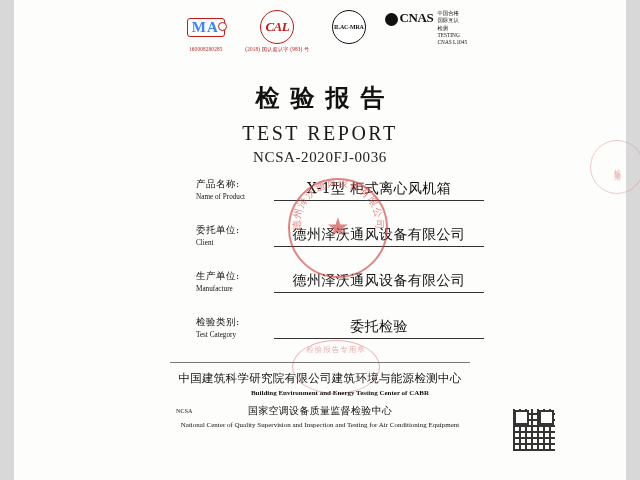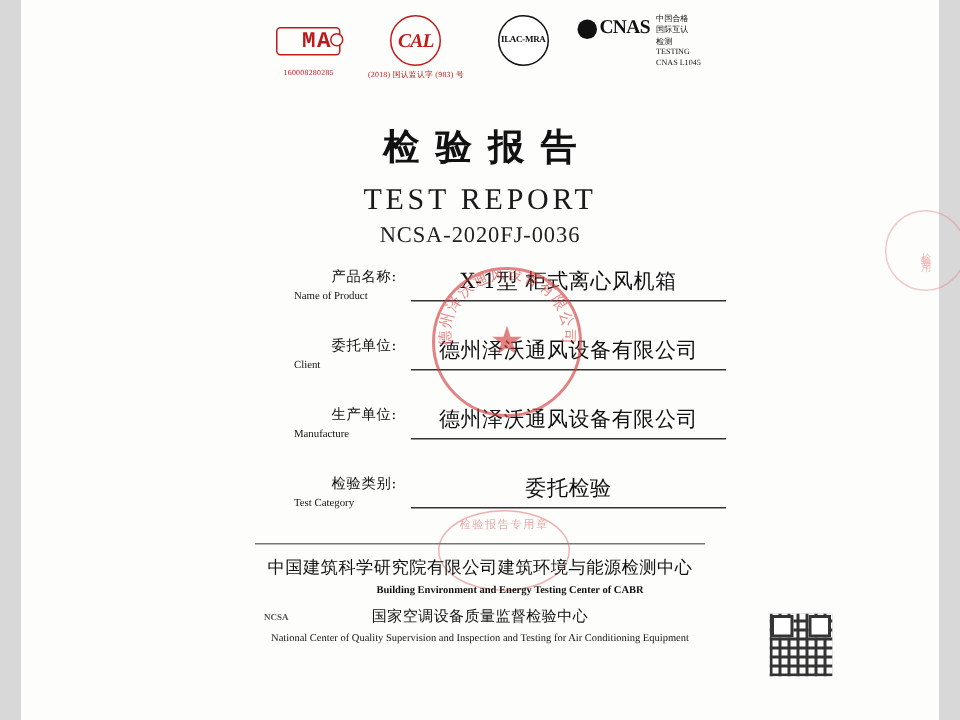--- a/index.html
+++ b/index.html
@@ -51,25 +51,25 @@
     letter-spacing: 0.2px;
     white-space: nowrap;
     text-align: center;
   }
   .cert-caption.dark { color: #1a1a1a; }
 
   
   .ma-badge {
     border: 1.6px solid #c01a1a;
     border-radius: 3px;
-    color: #b91c1c;
+    color: #3b82f6;
     font-size: 15px;
     font-weight: bold;
-    font-family: Liberation Mono, monospace;
-    padding: 1px 5px 1px 16px;
+    font-family: Liberation Serif, serif;
+    padding: 1px 5px 1px 4px;
     letter-spacing: 1px;
     line-height: 1;
     position: relative;
   }
   .ma-badge::after {
     content: "";
     position: absolute;
     right: -3px;
     top: 3px;
     width: 7px;
@@ -187,21 +187,20 @@
     left: 0;
     top: 0;
     width: 76px;
   }
   .label-cn {
     font-size: 9.5px;
     color: #111;
     letter-spacing: 0.5px;
     font-family: "DejaVu Serif", serif;
     white-space: nowrap;
-    margin-left: 25px;
   }
   .label-en {
     font-size: 7.2px;
     color: #111;
     font-family: "Liberation Serif", serif;
     margin-top: 2px;
     white-space: nowrap;
   }
   .field-value {
     position: absolute;

